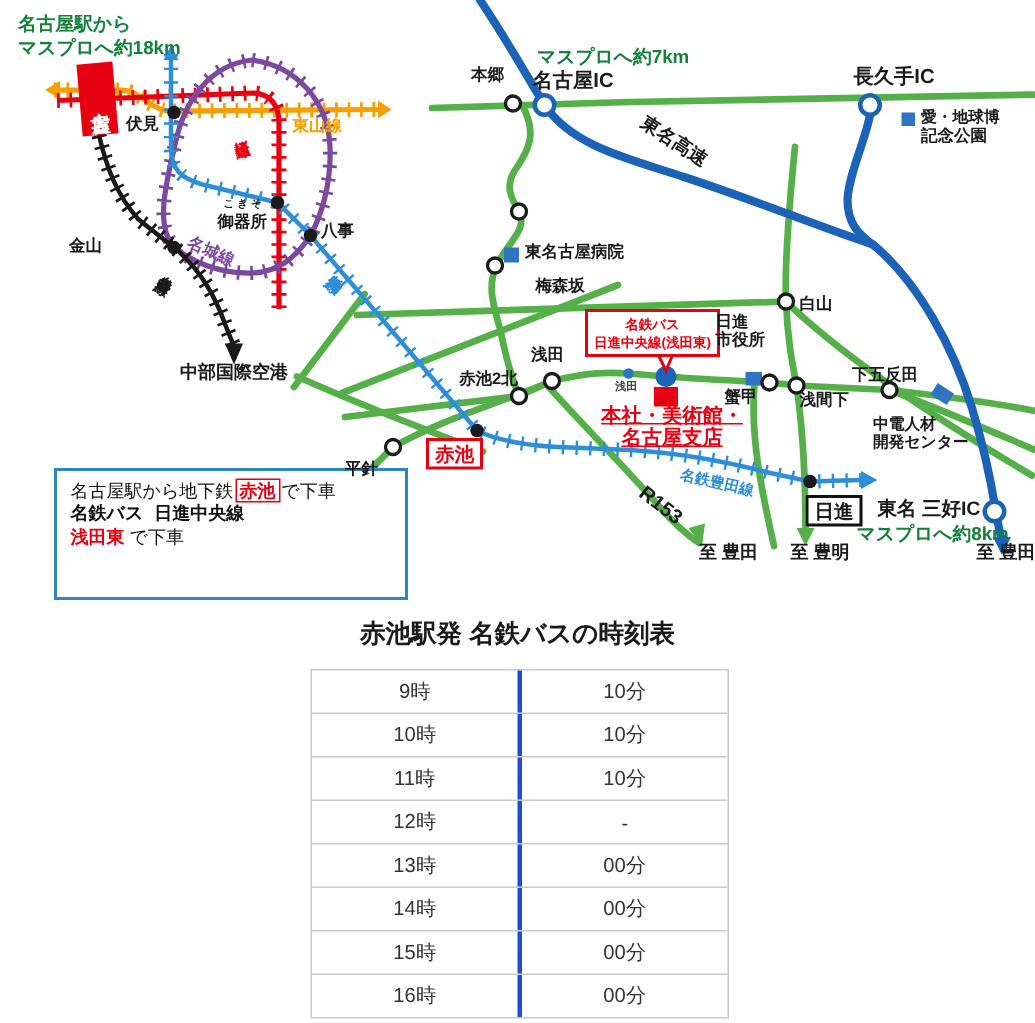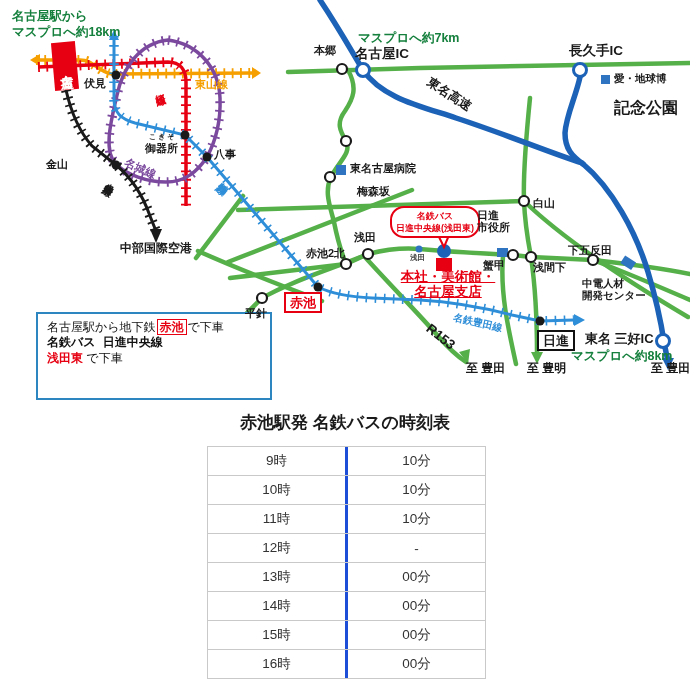--- a/index.html
+++ b/index.html
@@ -139,45 +139,45 @@
     <div><span>名古屋駅から地下鉄</span><span class="stn">赤池</span><span>で下車</span></div>
     <div class="b">名鉄バス 日進中央線</div>
     <div><span class="red">浅田東</span> <span>で下車</span></div>
   </div>
 
   <div class="lbl blue-note" style="left:358px;top:32px;">マスプロへ約7km</div>
   <div class="lbl" style="left:355px;top:47px;font-size:13.5px;">名古屋IC</div>
   <div class="lbl" style="left:314px;top:44px;">本郷</div>
   <div class="lbl" style="left:569px;top:44px;font-size:13.5px;">長久手IC</div>
   <div class="lbl" style="left:614px;top:73px;font-size:10.5px;">愛・地球博</div>
-  <div class="lbl" style="left:614px;top:99px;font-size:16px;text-align:center;">記念公園</div>
+  <div class="lbl" style="left:614px;top:85px;font-size:11px;text-align:center;">記念公園</div>
   <div class="lbl" style="left:424px;top:88px;font-size:12.5px;transform:rotate(33deg);">東名高速</div>
   <div class="lbl" style="left:357px;top:137px;margin-top:48px;">梅森坂</div>
   <div class="lbl" style="left:350px;top:162px;">東名古屋病院</div>
   <div class="lbl" style="left:533px;top:197px;">白山</div>
-  <div class="lbl redbox-label bus-box" style="left:390px;top:206px;border-radius:14px;">
+  <div class="lbl redbox-label bus-box" style="left:390px;top:206px;">
     <div>名鉄バス</div>
     <div>日進中央線(浅田東)</div>
   </div>
   <div class="lbl" style="left:477px;top:209px;">日進</div>
   <div class="lbl" style="left:477px;top:221px;">市役所</div>
   <div class="lbl" style="left:483px;top:259px;">蟹甲</div>
   <div class="lbl" style="left:533px;top:261px;">浅間下</div>
   <div class="lbl" style="left:568px;top:244px;">下五反田</div>
   <div class="lbl" style="left:582px;top:278px;font-size:10.5px;">中電人材</div>
   <div class="lbl" style="left:582px;top:290px;font-size:10.5px;">開発センター</div>
   <div class="lbl" style="left:354px;top:231px;">浅田</div>
   <div class="lbl" style="left:306px;top:247px;">赤池2北</div>
   <div class="lbl small-gray" style="left:410px;top:254px;">浅田</div>
   <div class="lbl dest" style="left:368px;top:269px;text-decoration:underline;">
     <div>本社・美術館・</div>
     <div>名古屋支店</div>
   </div>
   <div class="lbl redbox-label akaike-box" style="left:284px;top:292px;">赤池</div>
-  <div class="lbl" style="left:245px;top:307px;">平針</div>
+  <div class="lbl" style="left:230px;top:307px;">平針</div>
   <div class="lbl" style="left:424px;top:330px;font-size:13.5px;transform:rotate(38deg);">R153</div>
   <div class="lbl" style="left:453px;top:317px;color:#2e8ed8;font-size:10px;transform:rotate(13deg);">名鉄豊田線</div>
   <div class="lbl nisshin-box" style="left:537px;top:330px;">日進</div>
   <div class="lbl" style="left:585px;top:332px;font-size:13px;">東名 三好IC</div>
   <div class="lbl blue-note" style="left:571px;top:350px;">マスプロへ約8km</div>
   <div class="lbl" style="left:466px;top:362px;font-size:12px;">至 豊田</div>
   <div class="lbl" style="left:527px;top:362px;font-size:12px;">至 豊明</div>
   <div class="lbl" style="left:651px;top:362px;font-size:12px;">至 豊田</div>
 </div>
 

